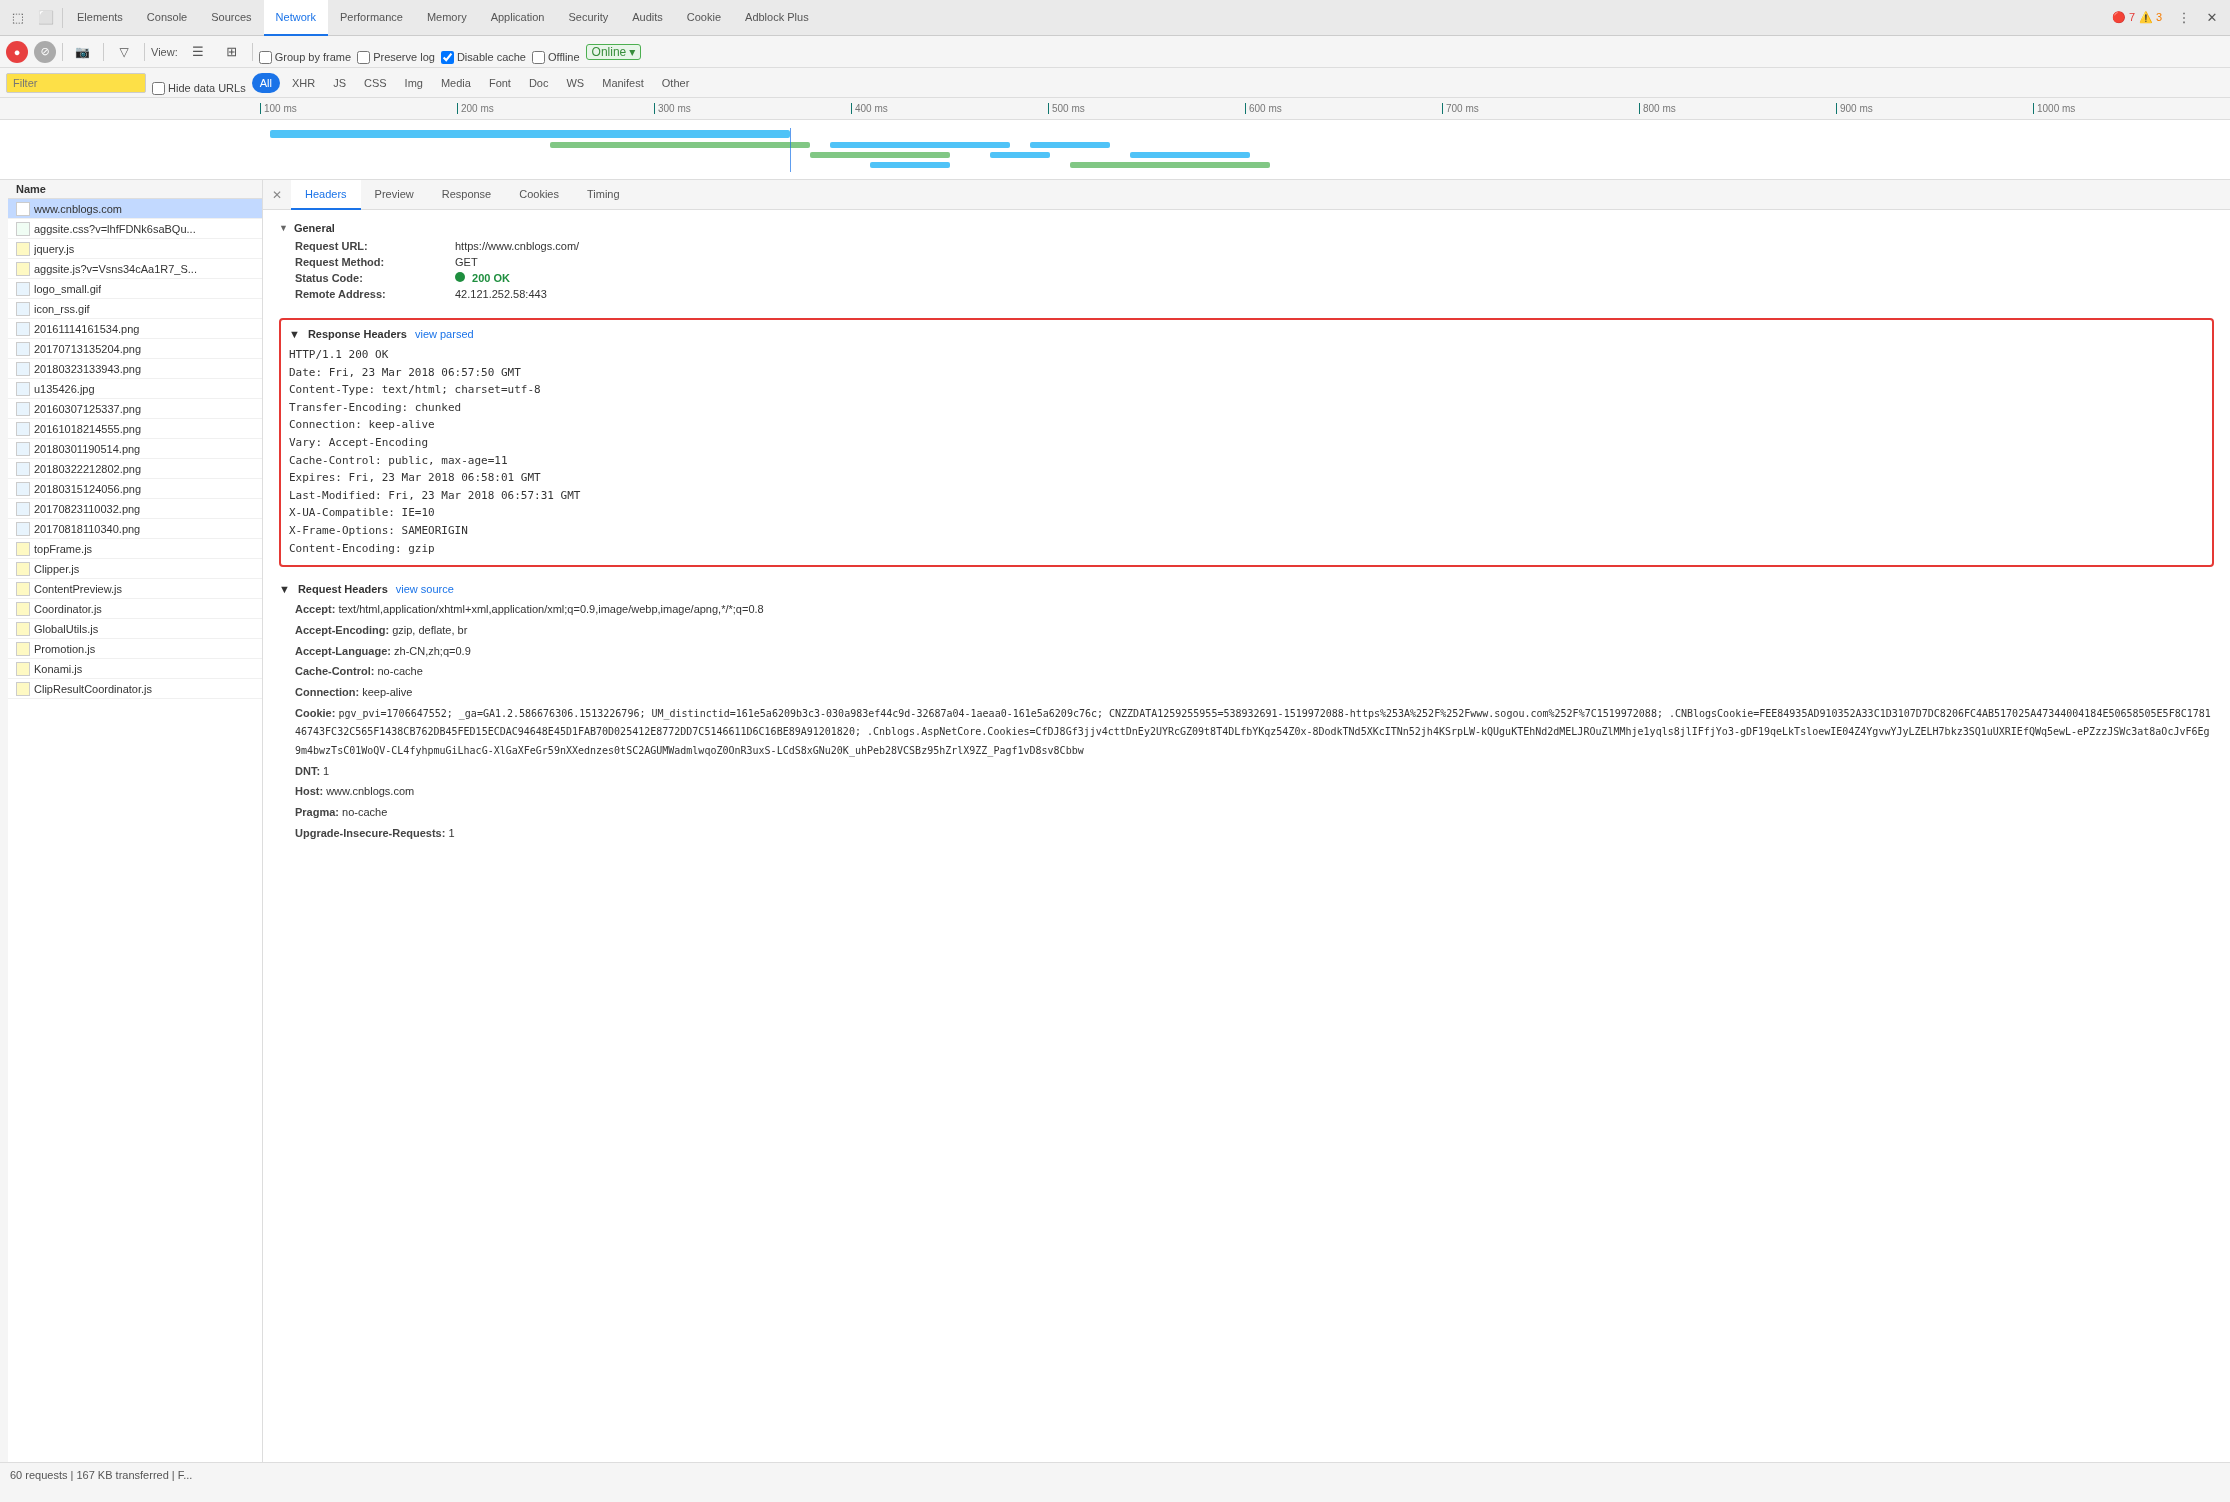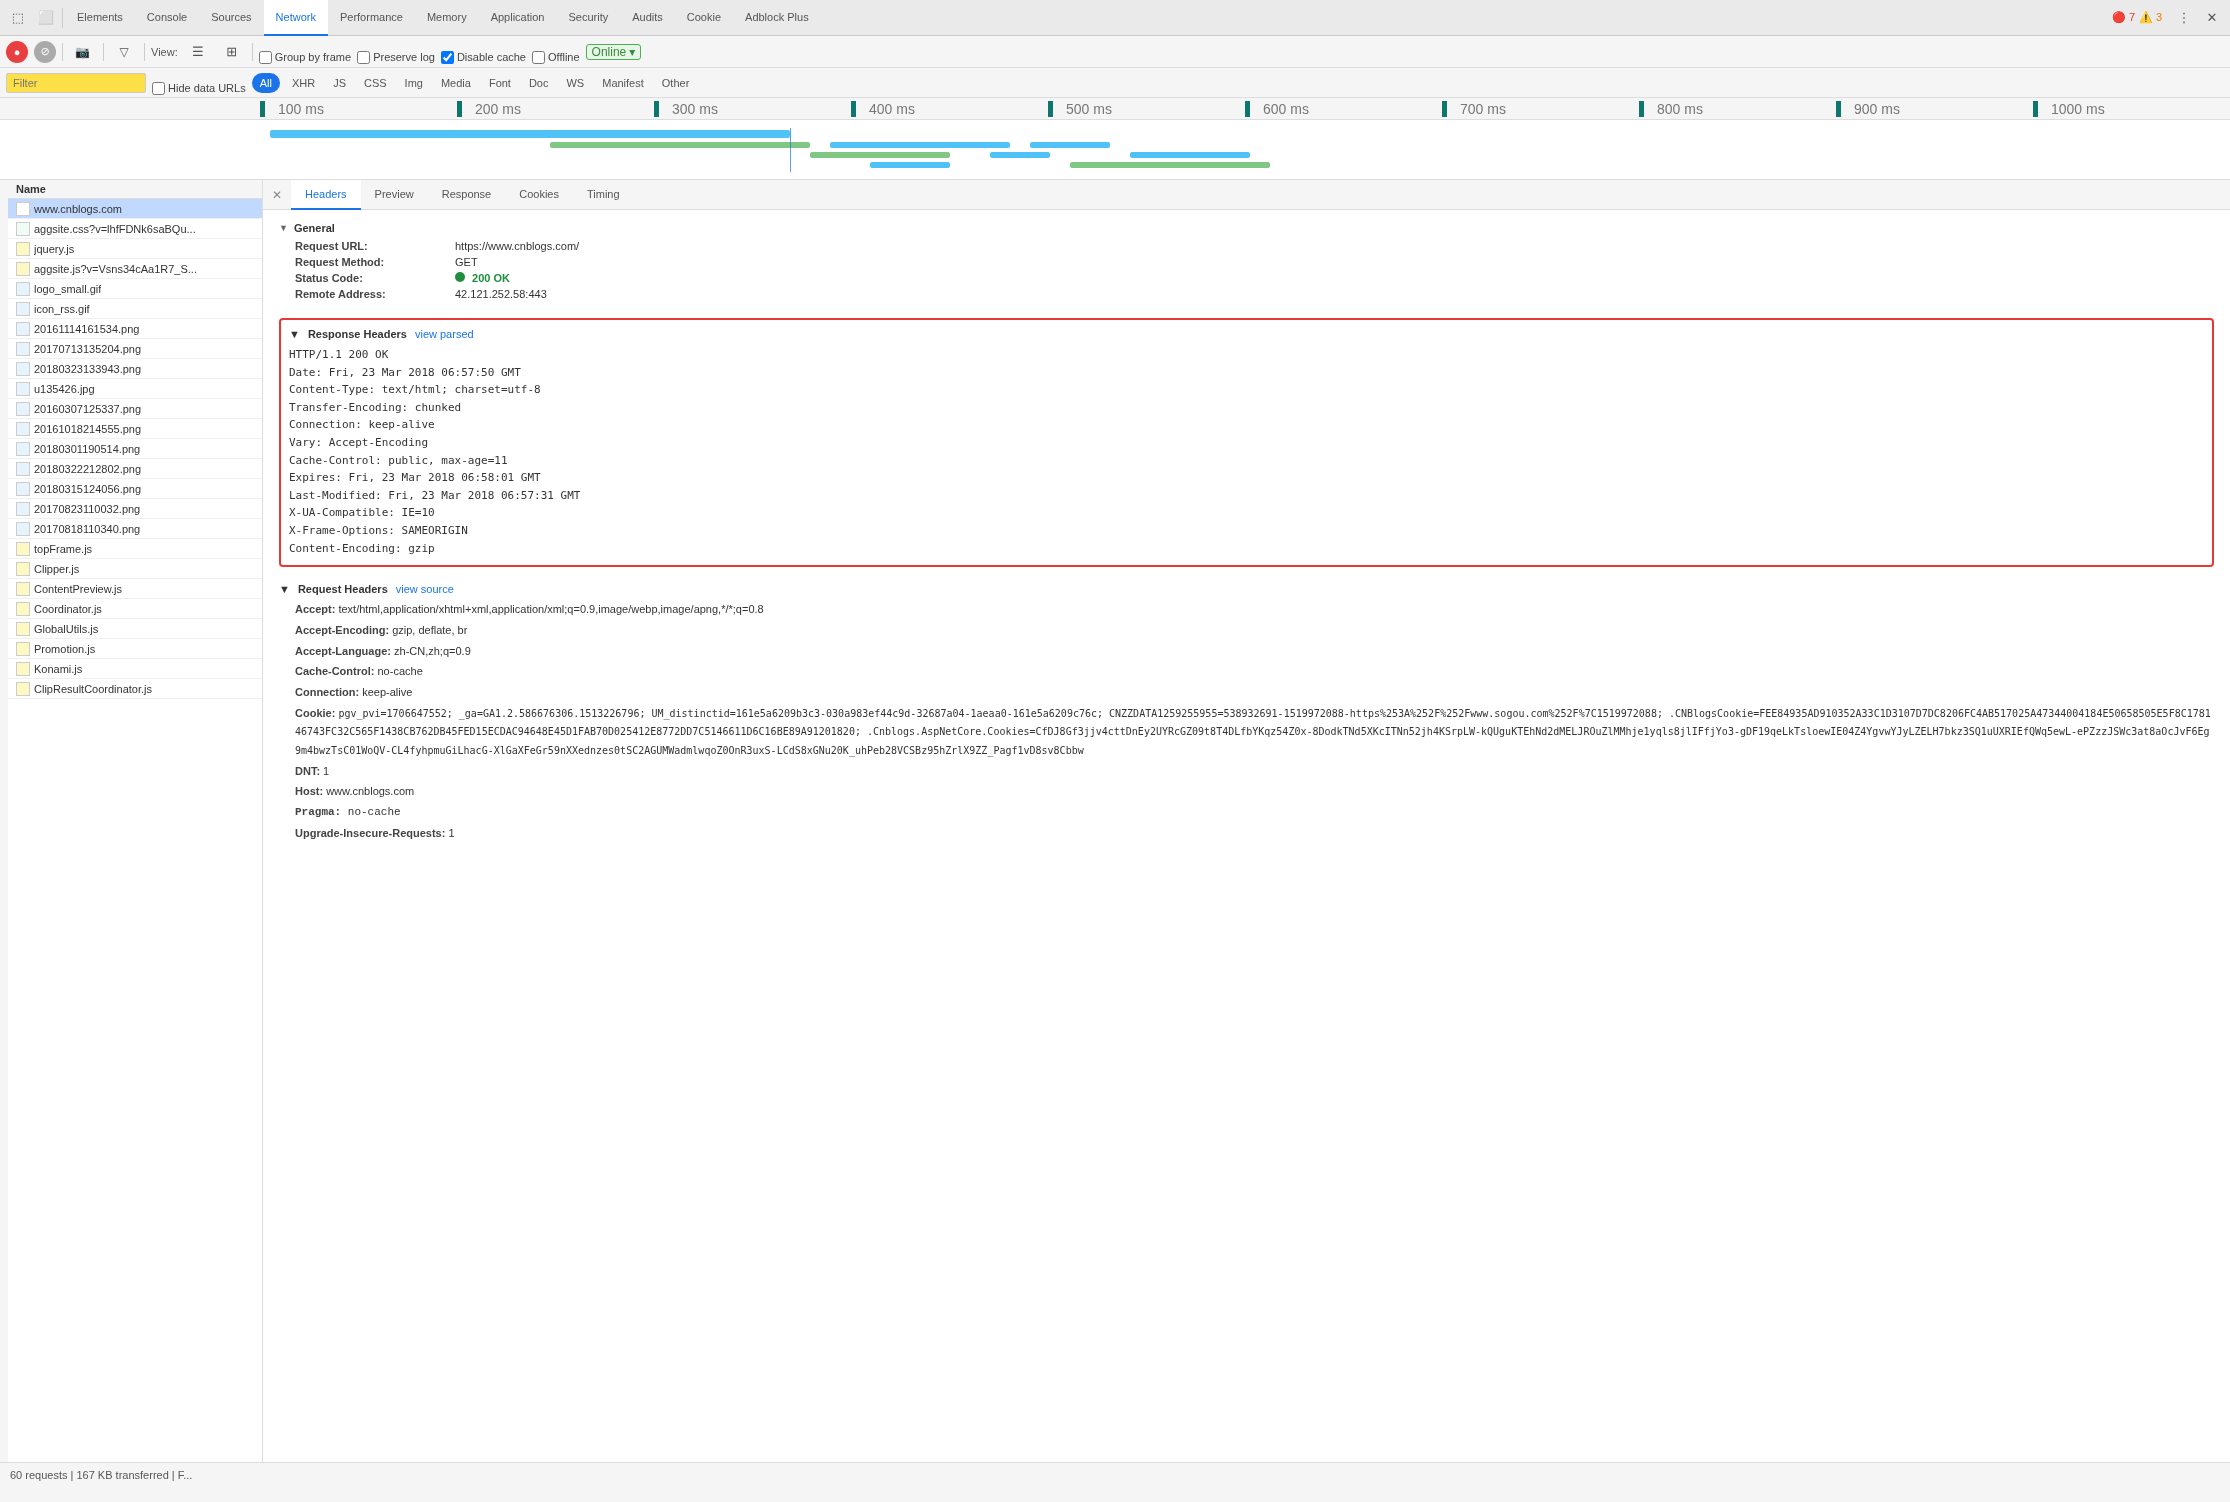--- a/index.html
+++ b/index.html
@@ -50,21 +50,21 @@
       font-size: 11px; cursor: pointer; color: #555; border-radius: 2px;
     }
     .filter-btn.active { background: #1a73e8; color: white; border-radius: 10px; padding: 1px 8px; }
 
     
     .timeline-header {
       background: #f5f5f5; border-bottom: 1px solid #ddd; height: 22px;
       display: flex; align-items: center; padding-left: 260px; position: relative;
     }
     .timeline-ticks { display: flex; flex: 1; }
-    .timeline-tick { flex: 1; font-size: 14px; color: #777; border-left: 5px solid #0f766e; padding-left: 13px; }
+    .timeline-tick { flex: 1; font-size: 10px; color: #777; border-left: 1px solid #0f766e; padding-left: 3px; }
 
     
     .timeline-visual {
       background: white; height: 60px; border-bottom: 1px solid #ddd; position: relative; overflow: hidden;
     }
 
     
     .main-area { display: flex; height: calc(100vh - 220px); overflow: hidden; padding-left: 8px; }
 
     
@@ -431,21 +431,21 @@
         </div>
         <div class="request-fields" id="request-fields-list">
         <div style="padding: 1px 0px 1px 16px;"><span class="req-label">Accept: </span><span>text/html,application/xhtml+xml,application/xml;q=0.9,image/webp,image/apng,*/*;q=0.8</span></div>
             <div style="padding: 1px 0px 1px 16px;"><span class="req-label">Accept-Encoding: </span><span>gzip, deflate, br</span></div>
             <div style="padding: 1px 0px 1px 16px;"><span class="req-label">Accept-Language: </span><span>zh-CN,zh;q=0.9</span></div>
             <div style="padding: 1px 0px 1px 16px;"><span class="req-label">Cache-Control: </span><span>no-cache</span></div>
             <div style="padding: 1px 0px 1px 16px;"><span class="req-label">Connection: </span><span>keep-alive</span></div>
             <div style="padding: 1px 0px 1px 16px;"><span class="req-label">Cookie: </span><span class="cookie-value">pgv_pvi=1706647552; _ga=GA1.2.586676306.1513226796; UM_distinctid=161e5a6209b3c3-030a983ef44c9d-32687a04-1aeaa0-161e5a6209c76c; CNZZDATA1259255955=538932691-1519972088-https%253A%252F%252Fwww.sogou.com%252F%7C1519972088; .CNBlogsCookie=FEE84935AD910352A33C1D3107D7DC8206FC4AB517025A47344004184E50658505E5F8C178146743FC32C565F1438CB762DB45FED15ECDAC94648E45D1FAB70D025412E8772DD7C5146611D6C16BE89A91201820; .Cnblogs.AspNetCore.Cookies=CfDJ8Gf3jjv4cttDnEy2UYRcGZ09t8T4DLfbYKqz54Z0x-8DodkTNd5XKcITNn52jh4KSrpLW-kQUguKTEhNd2dMELJROuZlMMhje1yqls8jlIFfjYo3-gDF19qeLkTsloewIE04Z4YgvwYJyLZELH7bkz3SQ1uUXRIEfQWq5ewL-ePZzzJSWc3at8aOcJvF6Eg9m4bwzTsC01WoQV-CL4fyhpmuGiLhacG-XlGaXFeGr59nXXednzes0tSC2AGUMWadmlwqoZ0OnR3uxS-LCdS8xGNu20K_uhPeb28VCSBz95hZrlX9ZZ_Pagf1vD8sv8Cbbw</span></div>
             <div style="padding: 1px 0px 1px 16px;"><span class="req-label">DNT: </span><span>1</span></div>
             <div style="padding: 1px 0px 1px 16px;"><span class="req-label">Host: </span><span>www.cnblogs.com</span></div>
-            <div style="padding: 1px 0px 1px 16px; font-family: Liberation Mono, monospace;"><span class="req-label">Pragma: </span><span>no-cache</span></div>
+            <div style="padding: 1px 0px 1px 16px;"><span class="req-label">Pragma: </span><span>no-cache</span></div>
             <div style="padding: 1px 0px 1px 16px;"><span class="req-label">Upgrade-Insecure-Requests: </span><span>1</span></div>
           </div>
       </div>
 
     </div>
   </div>
 </div>
 
 <div class="status-bar">
   <span>60 requests | 167 KB transferred | F...</span>

